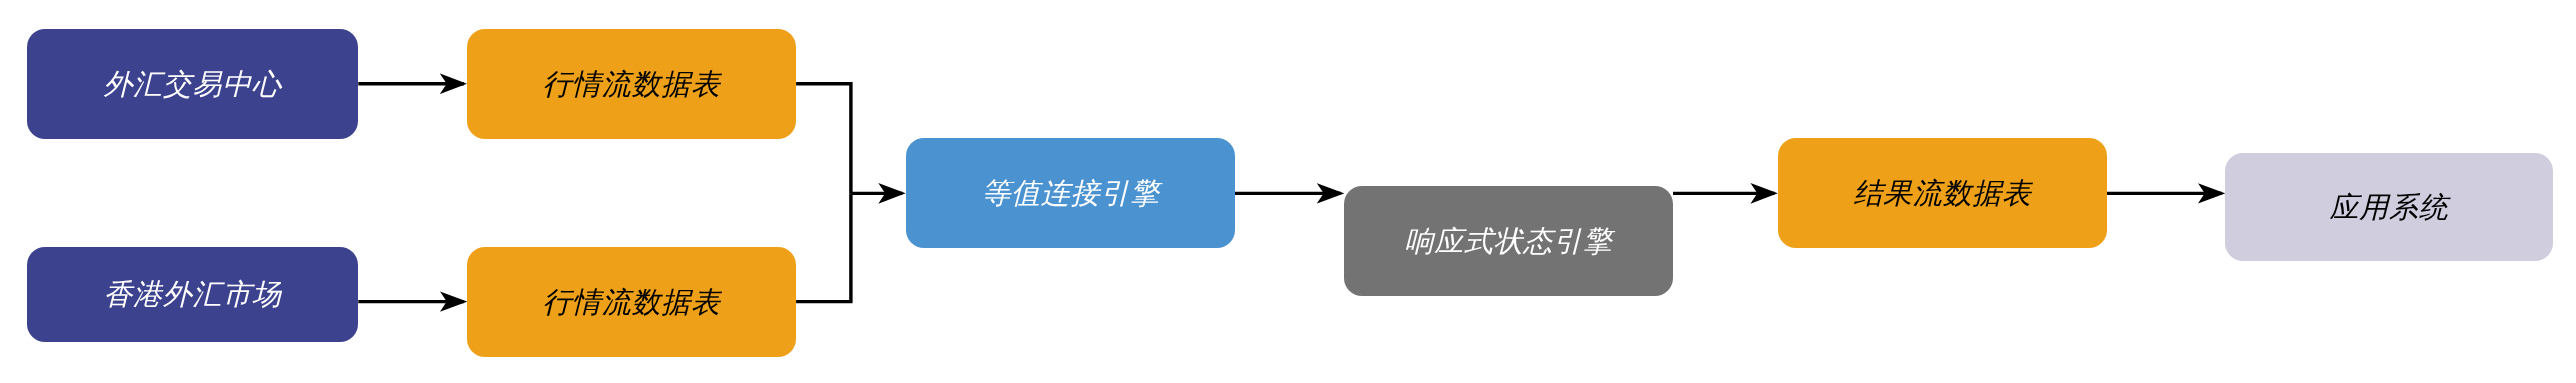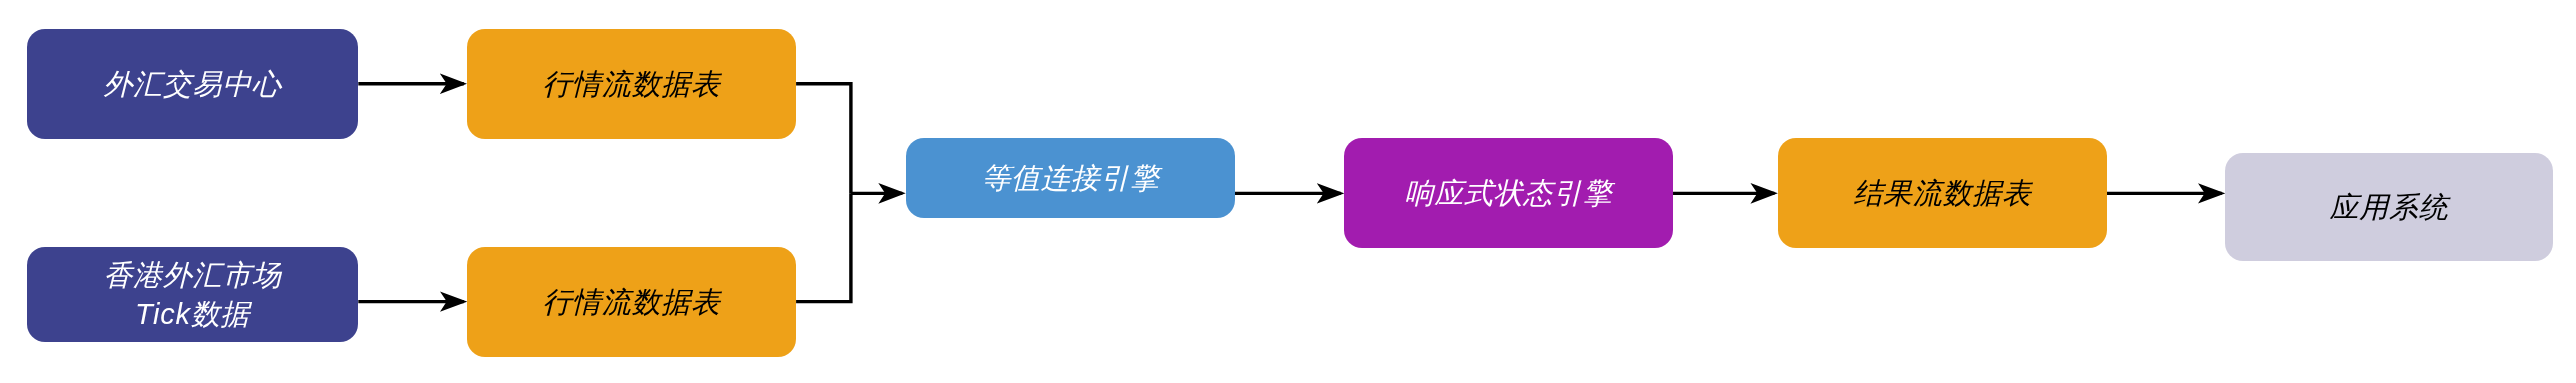--- a/index.html
+++ b/index.html
@@ -24,21 +24,21 @@
     line-height: 1.32;
     letter-spacing: 0.7px;
     box-sizing: border-box;
   }
   .node span { display: block; white-space: nowrap; }
   
   #node-a { left: 27px;  top: 29px;  width: 331px; height: 110px; }
   #node-b { left: 27px;  top: 247px; width: 331px; height: 95px; }
   #node-c { left: 467px; top: 29px;  width: 329px; height: 110px; }
   #node-d { left: 467px; top: 247px; width: 329px; height: 110px; }
-  #node-e { left: 906px; top: 138px; width: 329px; height: 80px; }
+  #node-e { left: 906px; top: 138px; width: 329px; height: 110px; }
   #node-f { left: 1344px; top: 138px; width: 329px; height: 110px; }
   #node-g { left: 1778px; top: 138px; width: 329px; height: 110px; }
   #node-h { left: 2225px; top: 138px; width: 328px; height: 108px; }
   .conn { stroke: #000000; stroke-width: 5; fill: none; }
 </style>
 </head>
 <body>
 
 <div id="canvas">
 
@@ -57,36 +57,35 @@
     <path class="conn" d="M2442,282 H2590" marker-end="url(#arrow)"></path>
     <path class="conn" d="M3075,282 H3243" marker-end="url(#arrow)"></path>
   </svg>
 
   <div id="node-a" class="node" style="background-color: rgb(61, 66, 142); color: rgb(255, 255, 255);">
     <span>外汇交易中心</span>
   </div>
 
   <div id="node-b" class="node" style="background-color: rgb(61, 66, 142); color: rgb(255, 255, 255);">
     <span>香港外汇市场</span>
-    <span>Tick数据</span>
   </div>
 
   <div id="node-c" class="node" style="background-color: rgb(238, 161, 24); color: rgb(0, 0, 0);">
     <span>行情流数据表</span>
   </div>
 
   <div id="node-d" class="node" style="background-color: rgb(238, 161, 24); color: rgb(0, 0, 0);">
     <span>行情流数据表</span>
   </div>
 
   <div id="node-e" class="node" style="background-color: rgb(75, 146, 209); color: rgb(255, 255, 255);">
     <span>等值连接引擎</span>
   </div>
 
-  <div id="node-f" class="node" style="background-color: #a21caf; color: rgb(255, 255, 255);">
+  <div id="node-f" class="node" style="background-color: #737373; color: rgb(255, 255, 255); margin-top: 48px;">
     <span>响应式状态引擎</span>
   </div>
 
   <div id="node-g" class="node" style="background-color: rgb(238, 161, 24); color: rgb(0, 0, 0);">
     <span>结果流数据表</span>
   </div>
 
   <div id="node-h" class="node" style="background-color: rgb(207, 205, 222); color: rgb(0, 0, 0); margin-top: 15px;">
     <span>应用系统</span>
   </div>

